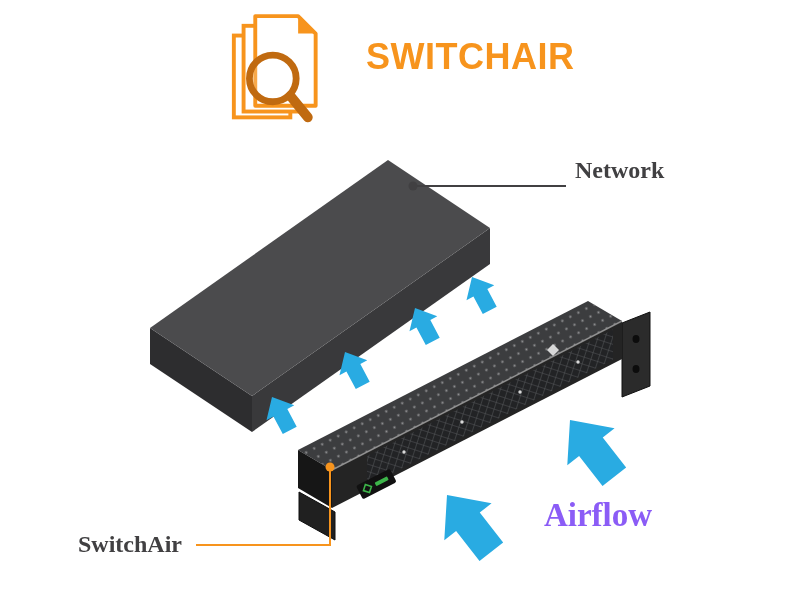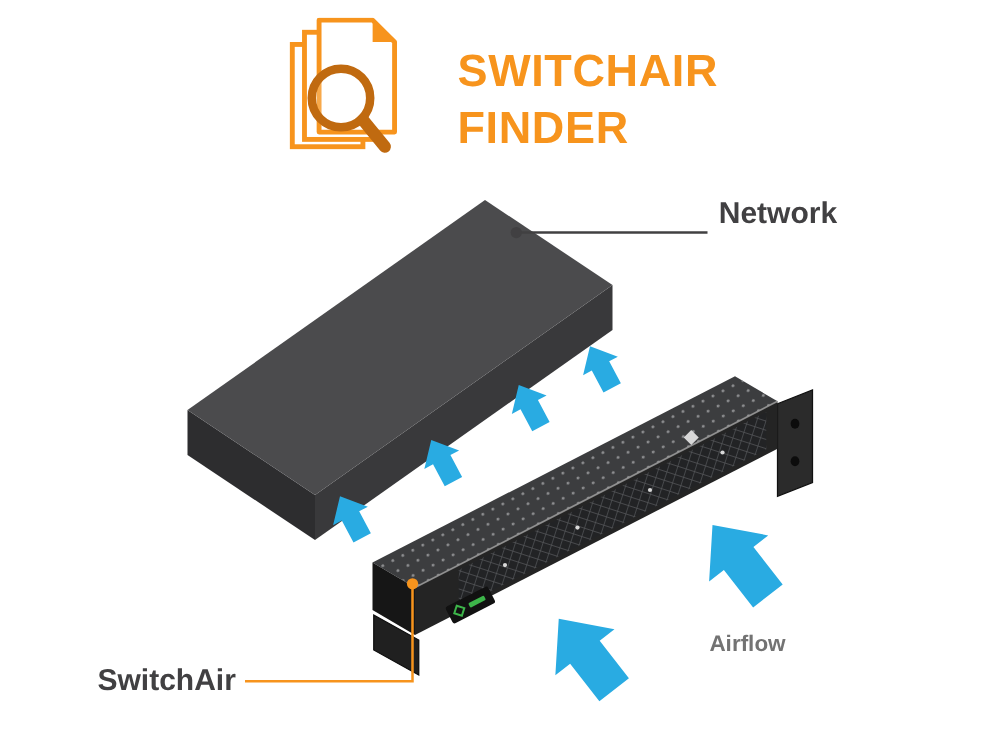--- a/index.html
+++ b/index.html
@@ -8,25 +8,25 @@
     overflow:hidden;font-family:"Liberation Sans",sans-serif;
   }
   .illustration{position:absolute;left:0;top:0;width:800px;height:600px;}
   .logo{position:absolute;left:228px;top:14px;display:flex;align-items:flex-start;}
   .logo-icon{display:block;}
   .logo-text{margin-left:26px;margin-top:20px;}
   .logo-text span{
     display:block;color:#F7941D;font-weight:bold;font-size:36px;
     line-height:45px;letter-spacing:0.5px;
   }
-  .label span{display:block;font-weight:bold;color:#414042;font-size:24px;line-height:27px;}
+  .label span{display:block;font-weight:bold;color:#414042;font-size:24px;line-height:27px;font-family:Liberation Serif, serif;}
   .lbl-network{position:absolute;left:575px;top:157px;}
   .lbl-switchair{position:absolute;left:78px;top:531px;}
   .lbl-airflow{position:absolute;left:537px;top:501px;width:122px;text-align:center;}
-  .lbl-airflow span{color:#737373;font-size:18px;line-height:29px;}
+  .lbl-airflow span{color:#8b5cf6;font-size:33px;line-height:29px;}
 </style>
 </head>
 <body>
 
 <div class="stage">
 
   <svg class="illustration" viewBox="0 0 800 600" aria-hidden="true">
     <defs>
       <pattern id="topdots" width="9" height="9" patternUnits="userSpaceOnUse" patternTransform="rotate(-27.2)">
         <circle cx="2.5" cy="2.5" r="1.15" fill="#8f9092"></circle>
@@ -100,21 +100,20 @@
     <svg class="logo-icon" width="112" height="122" viewBox="0 0 115 125" aria-hidden="true">
       <rect x="6" y="22" width="58" height="84" fill="#ffffff" stroke="#F7941D" stroke-width="4"></rect>
       <rect x="16" y="12" width="58" height="88" fill="#ffffff" stroke="#F7941D" stroke-width="4"></rect>
       <path d="M28,2 H72 L90,20 V94 H28 Z" fill="#ffffff" stroke="#F7941D" stroke-width="4" stroke-linejoin="round"></path>
       <path d="M72,2 L72,20 H90 Z" fill="#F7941D"></path>
       <circle cx="46" cy="66" r="24" fill="rgba(255,255,255,0.2)" stroke="#C06A10" stroke-width="7"></circle>
       <line x1="64" y1="84" x2="82" y2="106" stroke="#C06A10" stroke-width="10" stroke-linecap="round"></line>
     </svg>
     <div class="logo-text">
       <span>SWITCHAIR</span>
-      <span>FINDER</span>
     </div>
   </header>
 
   <div class="label lbl-network">
     <span>Network</span>
   </div>
 
   <div class="label lbl-switchair">
     <span>SwitchAir</span>
   </div>

